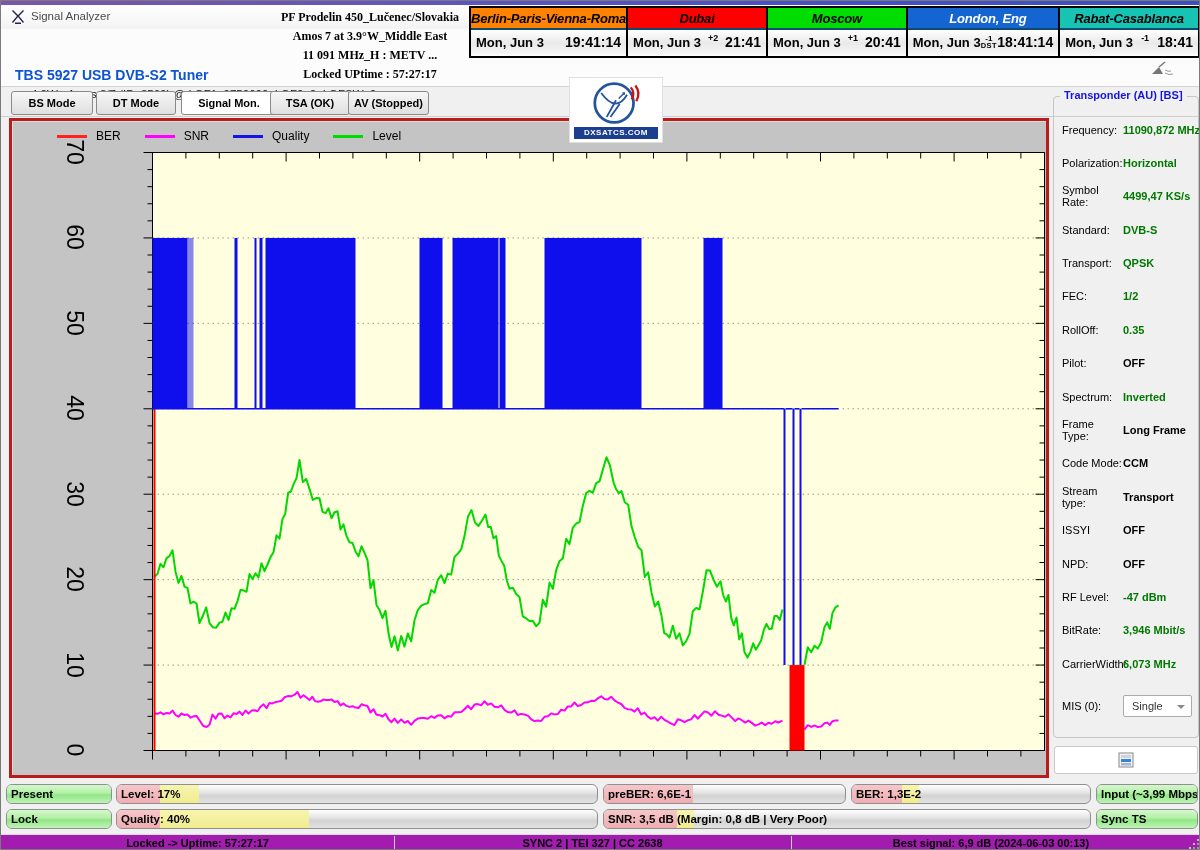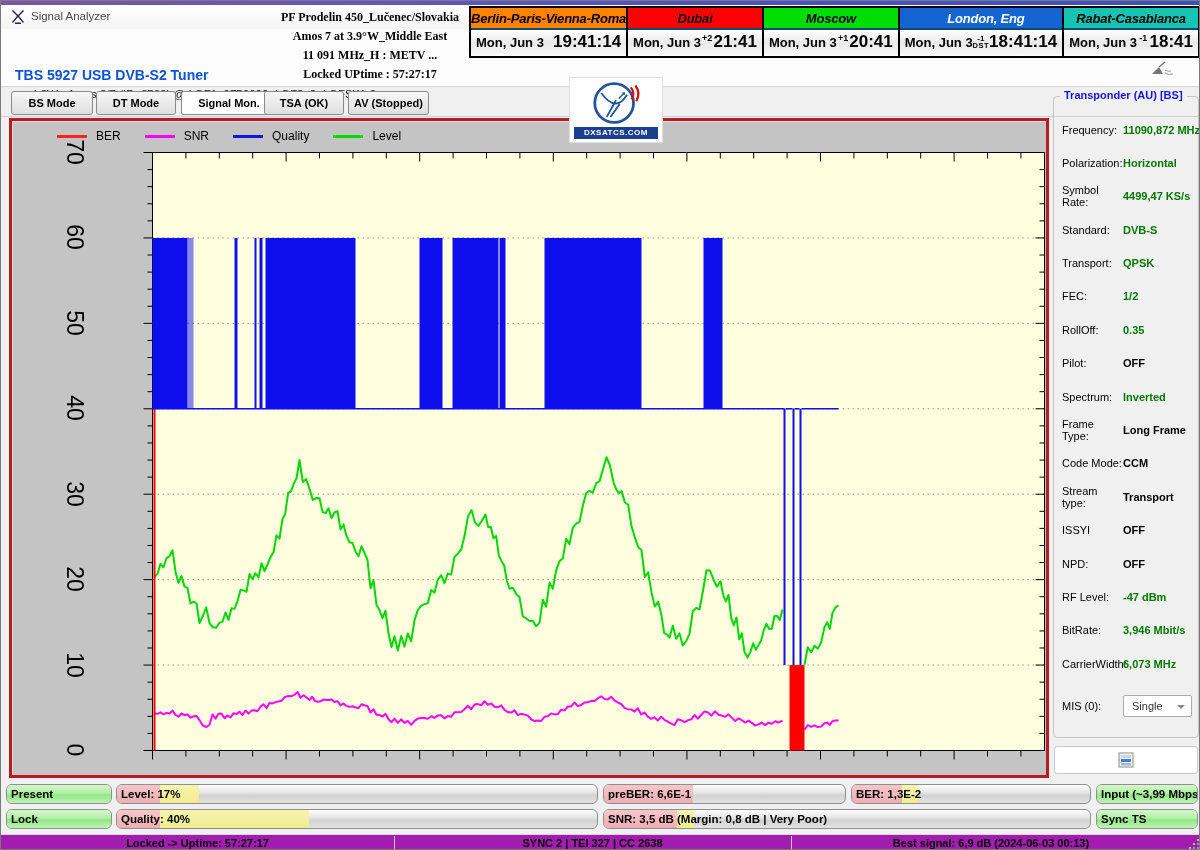--- a/index.html
+++ b/index.html
@@ -27,21 +27,21 @@
   .clock-head{height:22px;line-height:22px;text-align:center;font-size:13px;font-weight:bold;
     font-style:italic;letter-spacing:-0.2px;border-bottom:2px solid #0c4a6e;white-space:nowrap;overflow:hidden}
   .clock-time{height:24px;background:linear-gradient(180deg,#ffffff,#e9e9e9 55%,#f6f6f6);
     display:flex;align-items:center;padding:0 5px;font-size:13px;font-weight:bold;color:#000;white-space:nowrap}
   .clock-day{flex:0 0 auto}
   .clock-mid{flex:1;text-align:center;font-size:9px;font-weight:bold;line-height:9px}
   .clock-mid .off-sup{position:relative;top:-4px}
   .off-stack{display:inline-block;vertical-align:middle;line-height:7px}
   .off-stack .s1{font-size:8px;text-align:center}
   .off-stack .s2{font-size:7.5px;letter-spacing:0.5px}
-  .clock-timeval{flex:0 0 auto;font-size:17px}
+  .clock-timeval{flex:0 0 auto;font-size:14px}
   #antenna-icon{position:absolute;left:1148px;top:60px;z-index:2}
   
   #tabbar{position:absolute;left:0;top:88px;width:1200px;height:28px;border-bottom:1px solid #cfcfcf}
   .tab-btn{position:absolute;top:2px;height:24px;border:1px solid #8a8a8a;border-radius:3px;
     background:linear-gradient(180deg,#f7f7f7,#dfdfdf);font-size:11px;font-weight:bold;color:#000;
     text-align:center;line-height:22px;cursor:default;white-space:nowrap}
   .tab-btn.selected{background:#ffffff;box-shadow:inset 0 0 0 1px #fff}
   
   #chart-panel{position:absolute;left:8px;top:117px;width:1040px;height:660px;background:#c4c4c4;
     border:3px solid #b91c1c;box-shadow:inset 1px 1px 0 #dcdcdc}
@@ -170,21 +170,21 @@
       <path d="M3 13 L14 13 L10 6 Z" fill="#777"></path>
       <path d="M10 6 L16 1" stroke="#777" stroke-width="1.5" fill="none"></path>
       <path d="M16 9 q3 2 6 1 M16 12 q4 2.5 8 1" stroke="#999" stroke-width="1" fill="none"></path>
     </svg>
   </span>
 
   <div id="tabbar">
       <div class="tab-btn" style="left: 10px; width: 82px;">BS Mode</div>
       <div class="tab-btn" style="left: 95px; width: 80px;">DT Mode</div>
       <div class="tab-btn selected" style="left: 180px; width: 96px;">Signal Mon.</div>
-      <div class="tab-btn" style="left: 263px; width: 80px;">TSA (OK)</div>
+      <div class="tab-btn" style="left: 269px; width: 80px;">TSA (OK)</div>
       <div class="tab-btn" style="left: 347px; width: 81px;">AV (Stopped)</div>
     </div>
 
   <div id="chart-panel">
     <div id="legend">
         <div class="legend-item">
           <span class="legend-swatch" style="background: rgb(255, 32, 32);"></span>
           <span class="legend-label">BER</span>
         </div>
         <div class="legend-item">

